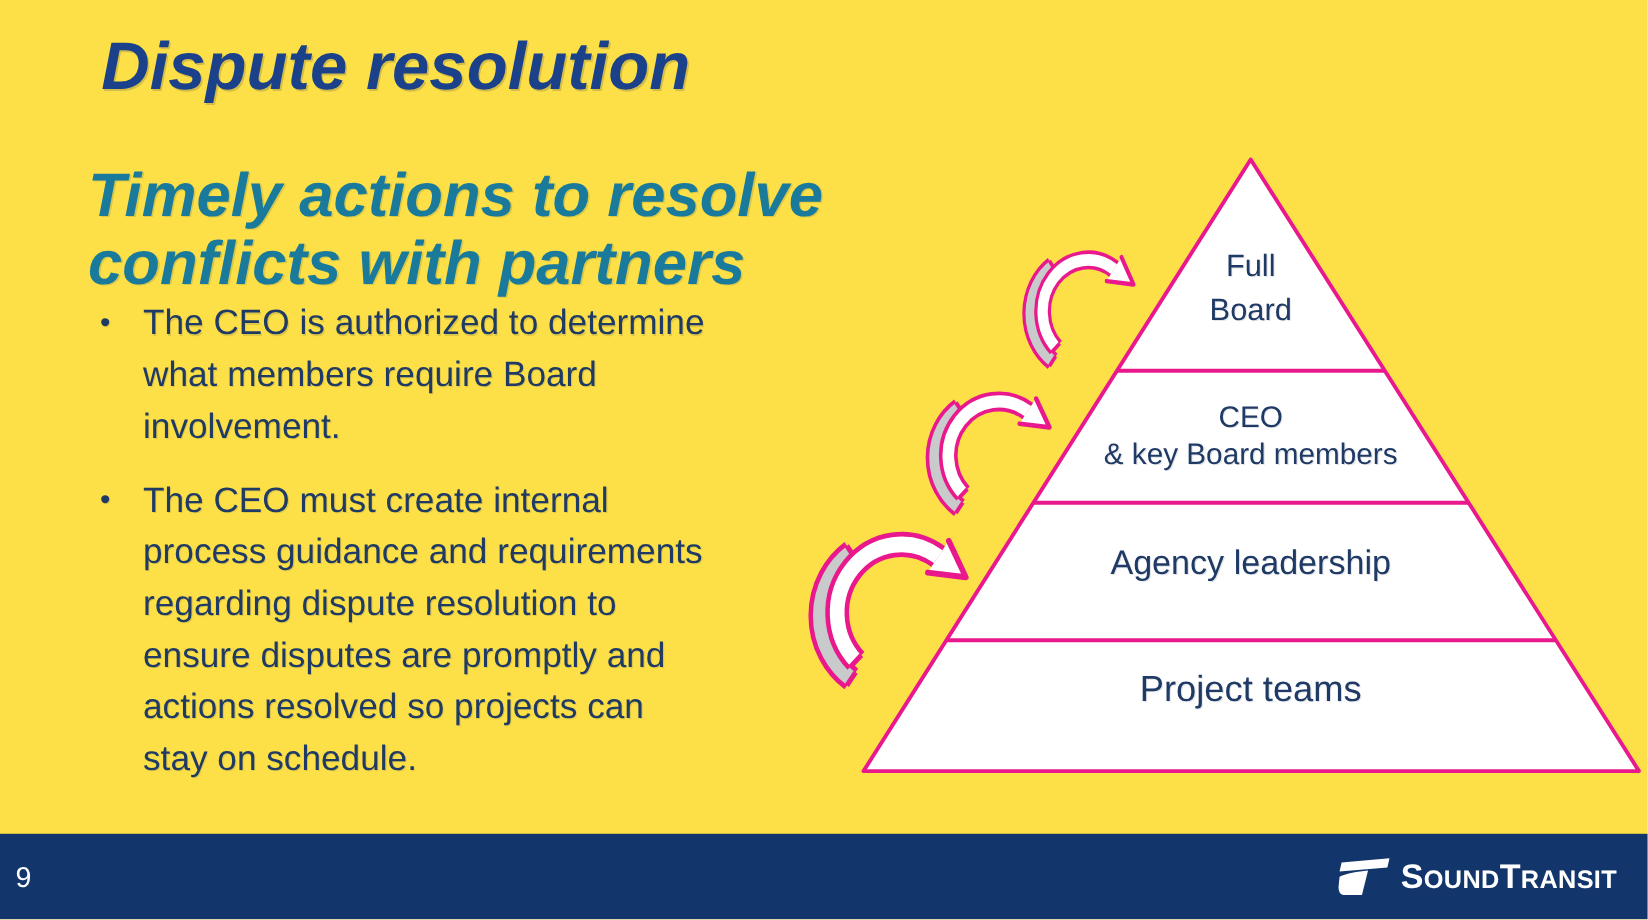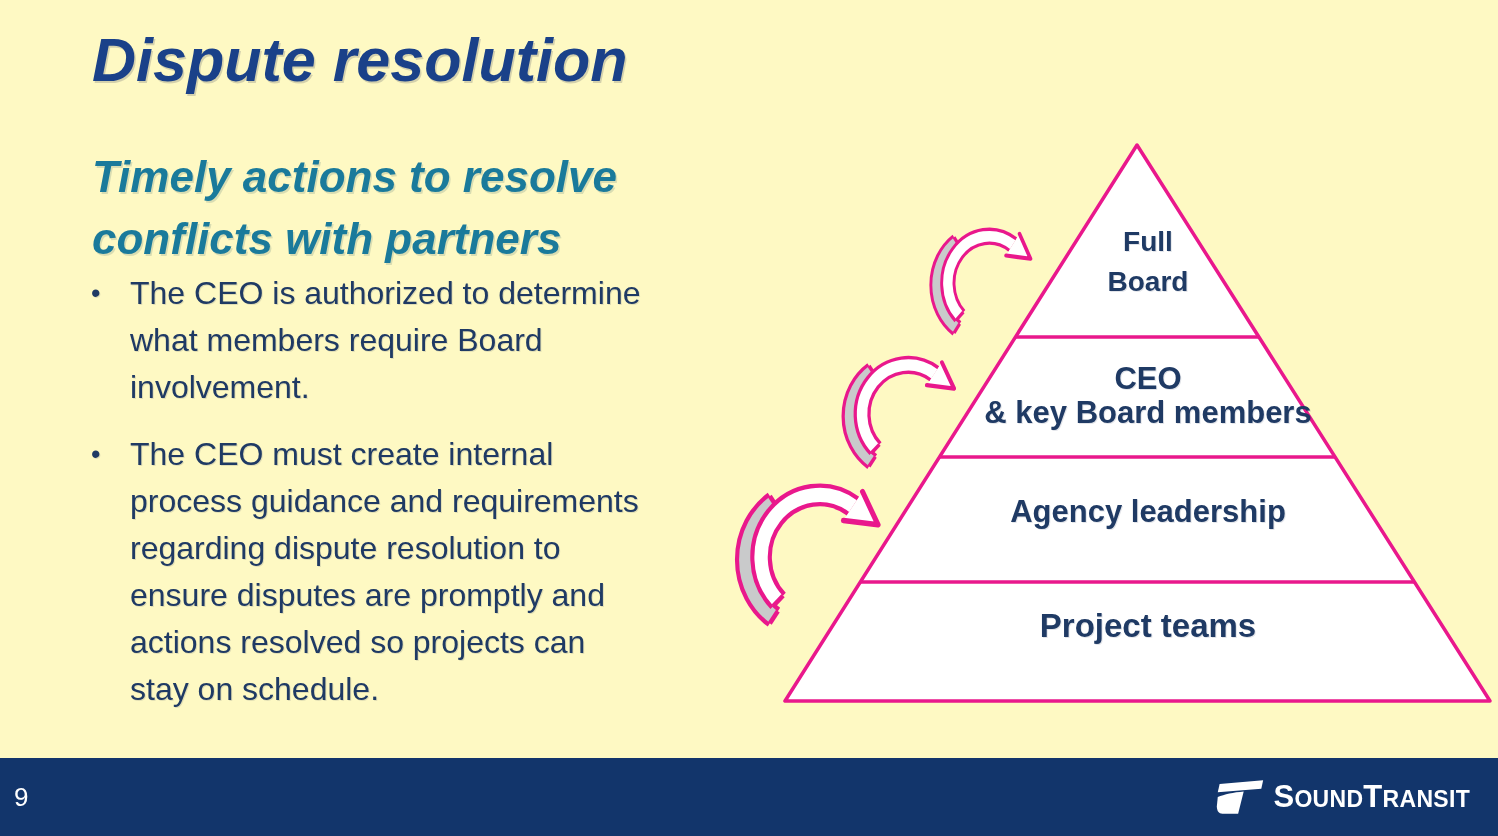--- a/index.html
+++ b/index.html
@@ -6,53 +6,53 @@
     --title-navy:#1A4189;
     --teal:#1A7A9B;
     --body-navy:#1F3A64;
     --pink:#E9188C;
     --arrow-gray:#C9CACB;
     --footer-navy:#12356B;
     --white:#FFFFFF;
   }
   html,body{margin:0;padding:0;background:#ffffff;}
   .slide{
-    position:relative;width:1498px;height:836px;background:#fef9c3;overflow:hidden;
+    position:relative;width:1498px;height:836px;background:#fde047;overflow:hidden;
     font-family:"Liberation Sans", sans-serif;
   }
   .prewrap{white-space:pre-line;}
   .title{
     position:absolute;left:92px;top:26px;margin:0;
     font-size:61px;line-height:68px;font-weight:bold;font-style:italic;
     color:var(--title-navy);text-shadow:1.5px 1.5px 0 rgba(20,30,70,0.18);
   }
   .subtitle{
-    position:absolute;left:92px;top:146px;margin:0;
-    font-size:44px;line-height:62px;font-weight:bold;font-style:italic;
+    position:absolute;left:80px;top:146px;margin:0;
+    font-size:56px;line-height:62px;font-weight:bold;font-style:italic;
     color:var(--teal);text-shadow:1.5px 1.5px 0 rgba(10,60,80,0.15);
   }
   .bullets{
     position:absolute;left:91px;top:270px;
     color:var(--body-navy);font-size:32px;line-height:47px;
     text-shadow:1px 1px 0 rgba(20,30,70,0.12);
   }
   .bullet{display:flex;}
   .bullet + .bullet{margin-top:20px;}
   .bullet .marker{width:39px;flex:0 0 39px;font-size:27px;}
   .pyramid{position:absolute;left:781px;top:141px;width:713px;height:565px;}
   .pyramid svg{position:absolute;left:0;top:0;}
   .pyr-shape{fill:#ffffff;stroke:var(--pink);stroke-width:3.5;stroke-linejoin:round;}
   .pyr-line{stroke:var(--pink);stroke-width:3.5;}
   .lvl{
-    position:absolute;left:367px;transform:translateX(-50%);
-    text-align:center;font-weight:bold;color:var(--body-navy);
+    position:absolute;left:356px;transform:translateX(-50%);
+    text-align:center;font-weight:normal;color:var(--body-navy);
     text-shadow:1px 1px 0 rgba(20,30,70,0.12);width:500px;
   }
   .lvl0{top:81px;font-size:28px;line-height:40px;}
-  .lvl1{top:221px;font-size:31px;line-height:34px;}
+  .lvl1{top:221px;font-size:27px;line-height:34px;}
   .lvl2{top:354px;font-size:31px;line-height:34px;}
   .lvl3{top:461px;font-size:33px;line-height:47px;}
   .arrow{position:absolute;overflow:visible;}
   .arrow1{left:928px;top:222px;width:106px;height:122px;}
   .arrow2{left:840px;top:350px;width:118px;height:128px;}
   .arrow3{left:733px;top:476px;width:150px;height:162px;}
   .band-edge{stroke:var(--pink);fill:none;}
   .band-gray{stroke:var(--arrow-gray);fill:none;}
   .band-white{stroke:#ffffff;fill:none;}
   .edge-line{stroke:var(--pink);stroke-width:3.5;}

